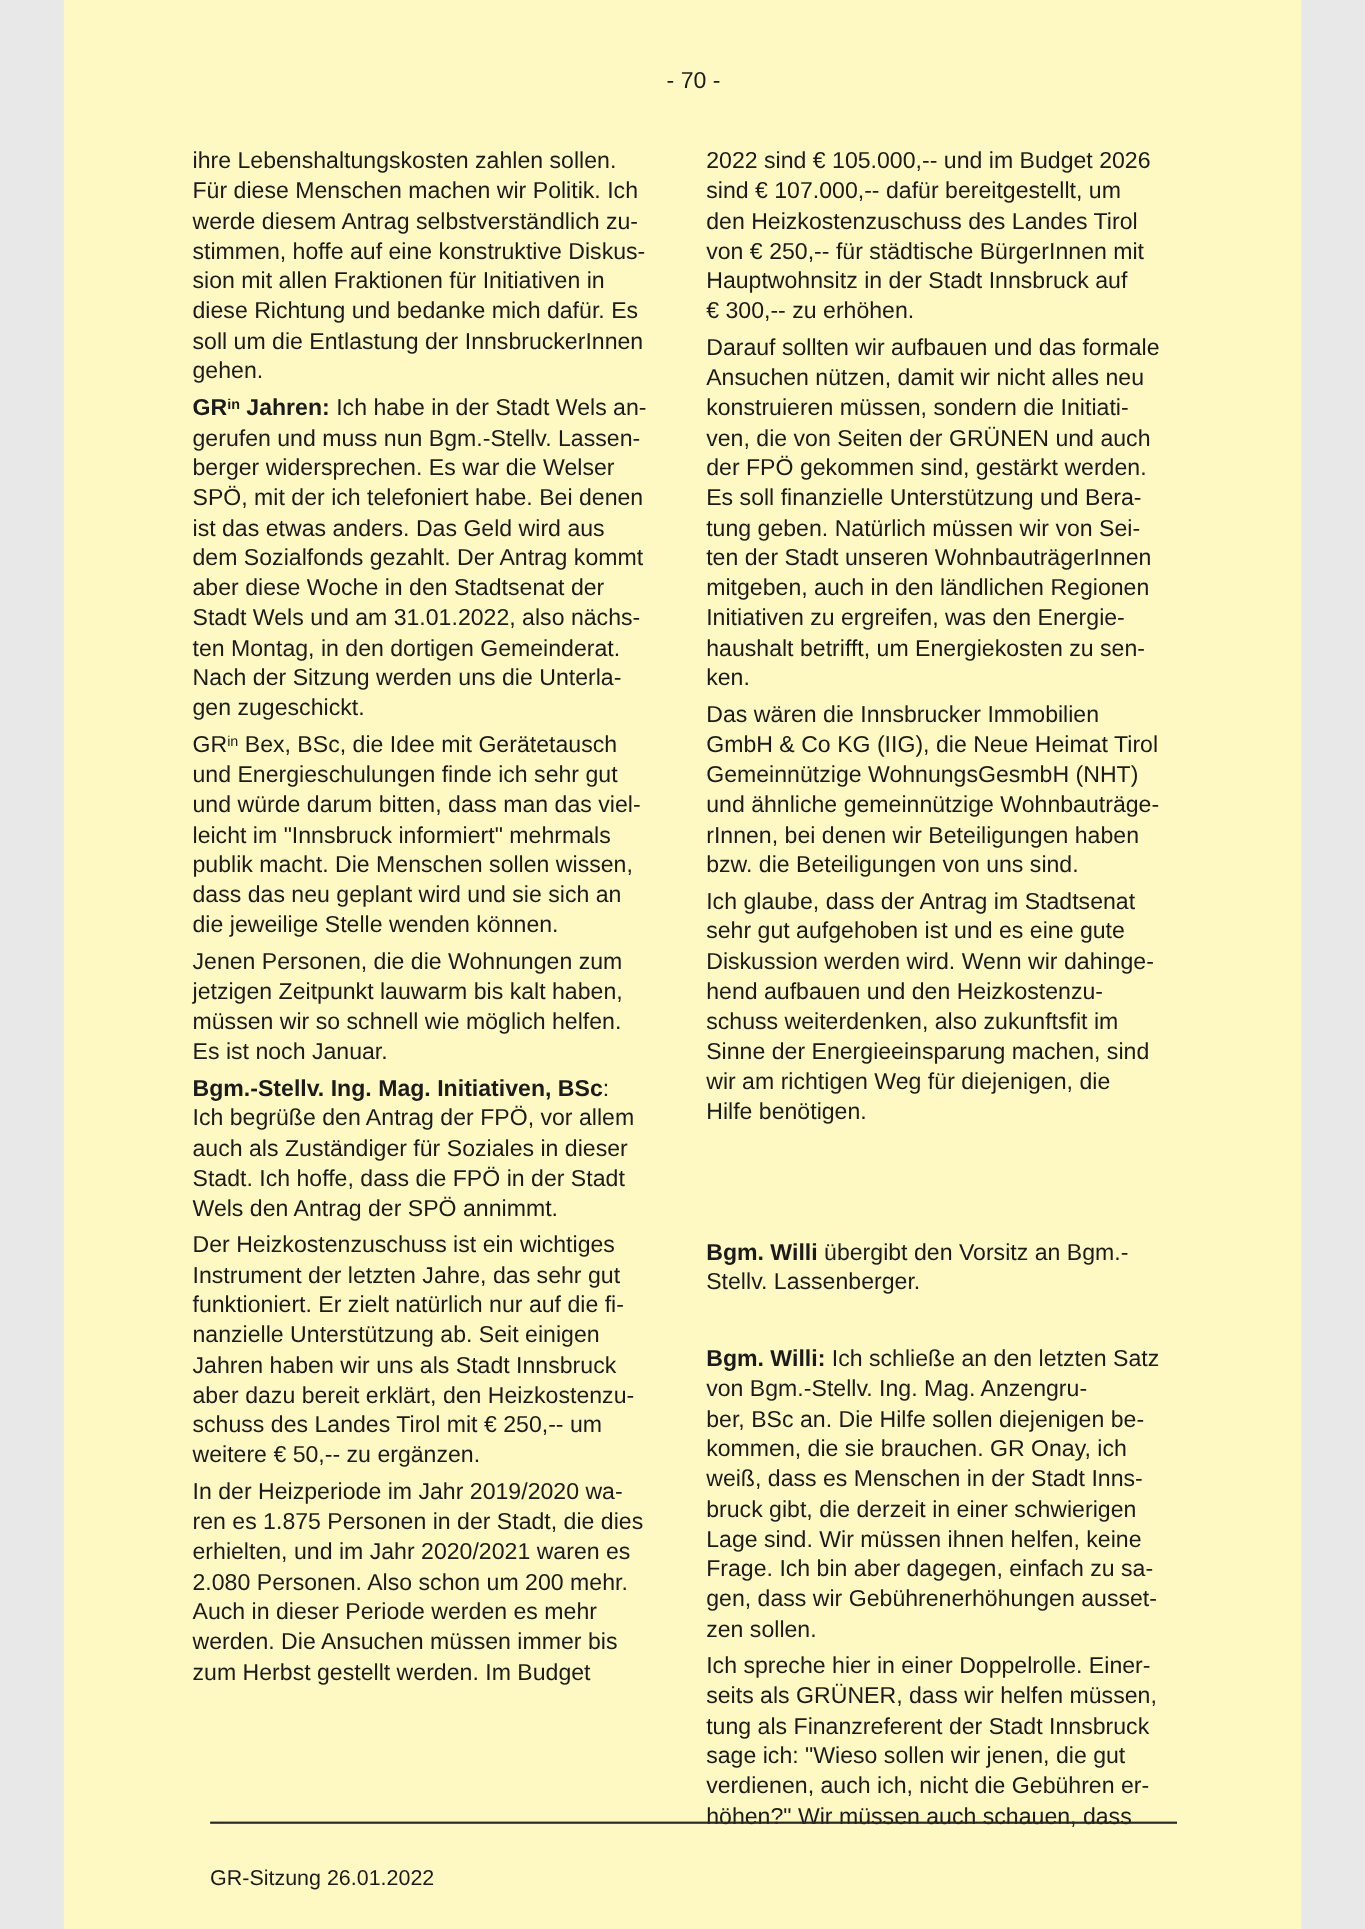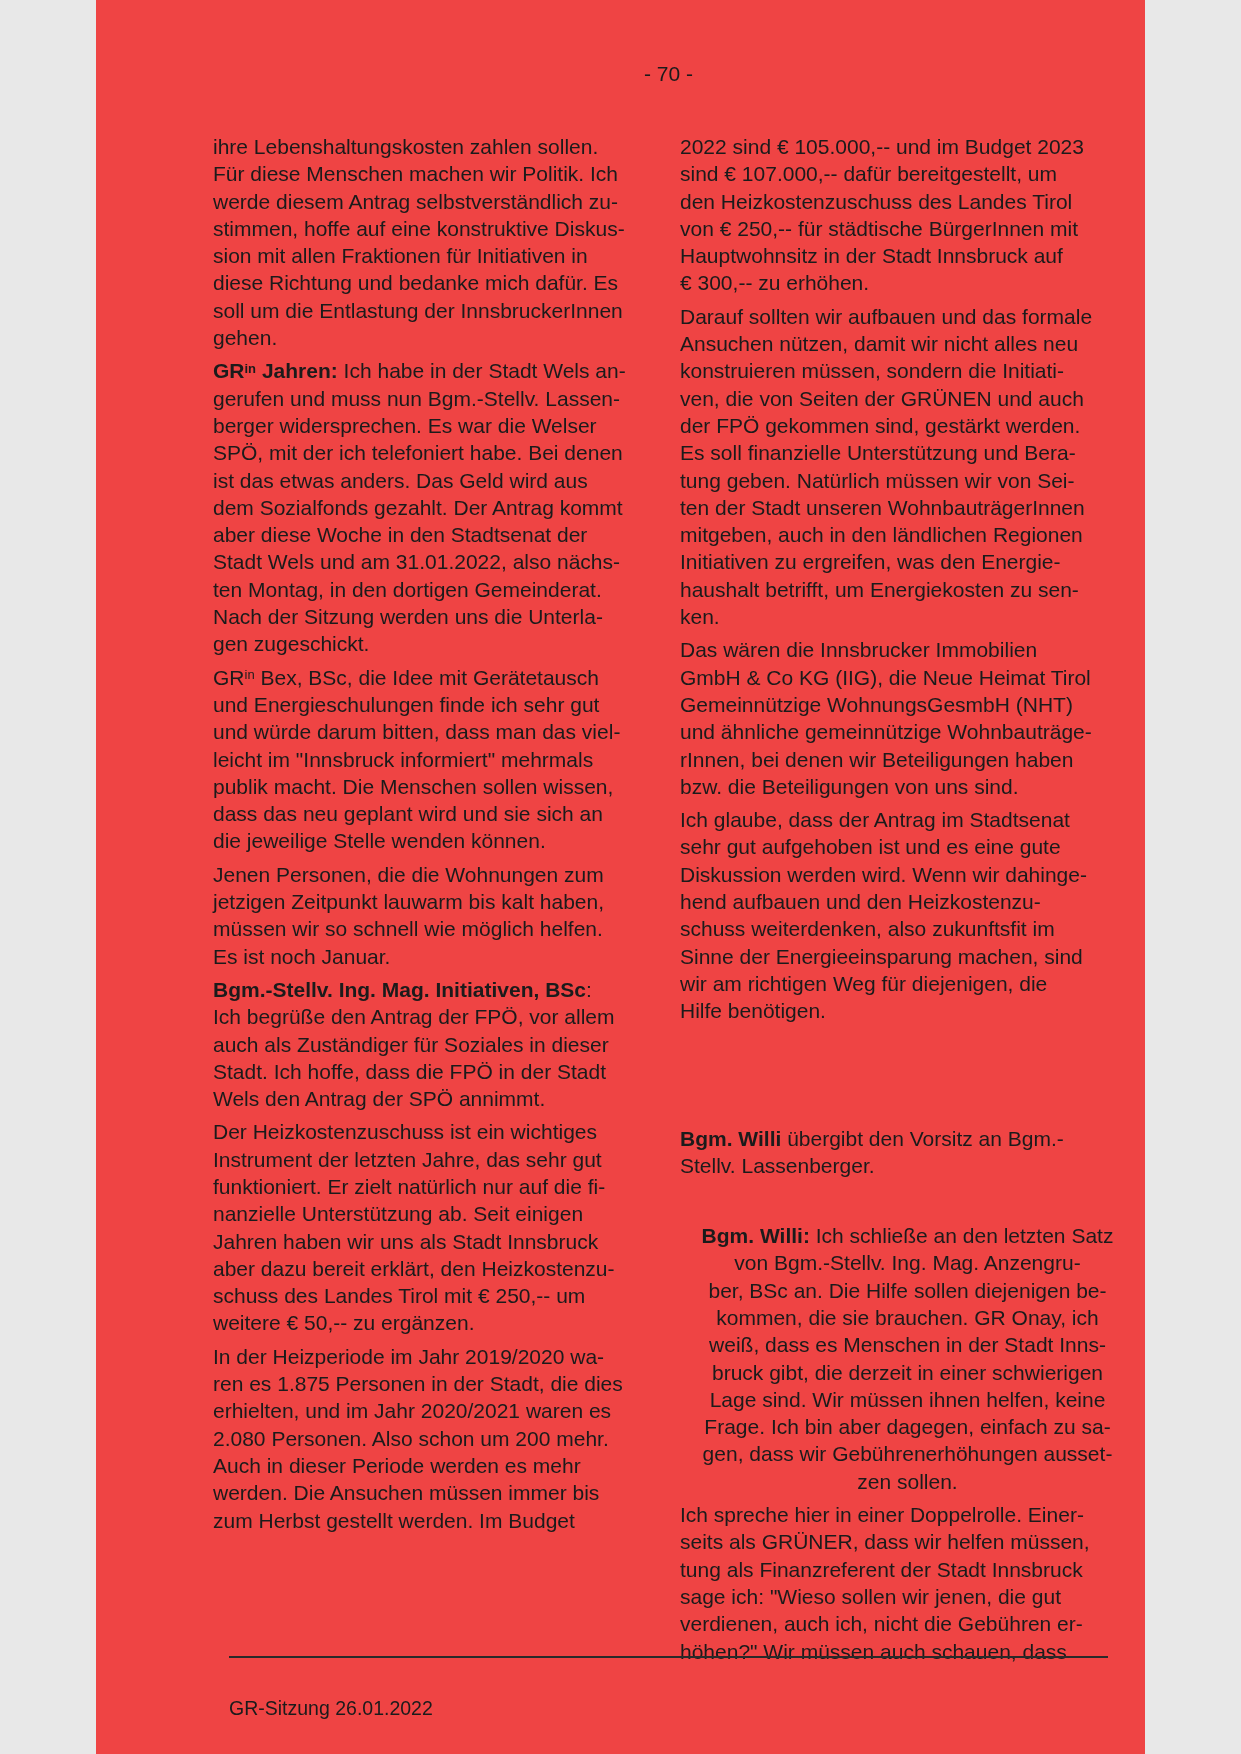--- a/index.html
+++ b/index.html
@@ -1,27 +1,26 @@
 <!DOCTYPE html>
 <html lang="de"><head>
 <meta charset="utf-8">
 <style>
   html, body { margin: 0; padding: 0; background: #e8e8e8; }
   .page {
     position: relative;
-    width: 1009px;
+    width: 1125px;
     height: 1754px;
     margin: 0 auto;
-    background: #ef4444;
+    background: #fef9c3;
     color: #1b1b1b;
     font-family: "Liberation Sans", "DejaVu Sans", sans-serif;
     font-size: 21px;
     line-height: 27.3px;
     overflow: hidden;
-    padding-left: 40px;
   }
   .page-number {
     position: absolute;
     top: 60px;
     left: 133px;
     width: 879px;
     text-align: center;
   }
   .content {
     position: absolute;
@@ -39,21 +38,21 @@
   .para b, .bold { font-weight: bold; }
   .italic { font-style: italic; }
   sup.gen {
     font-size: 0.62em;
     line-height: 0;
     vertical-align: baseline;
     position: relative;
     top: -0.42em;
   }
   .spacer-large { margin-top: 100px; }
-  .spacer-medium { margin-top: 43px; text-align: center; }
+  .spacer-medium { margin-top: 43px; }
   .footer-rule {
     position: absolute;
     top: 1656px;
     left: 133px;
     width: 879px;
     border-top: 2px solid #2a2a2a;
     height: 0;
   }
   .footer-text {
     position: absolute;
@@ -119,21 +118,21 @@
       <p class="para">In der Heizperiode im Jahr 2019/2020 wa-
 ren es 1.875 Personen in der Stadt, die dies
 erhielten, und im Jahr 2020/2021 waren es
 2.080 Personen. Also schon um 200 mehr.
 Auch in dieser Periode werden es mehr
 werden. Die Ansuchen müssen immer bis
 zum Herbst gestellt werden. Im Budget</p>
     </div>
 
     <div class="col col-right">
-      <p class="para">2022 sind € 105.000,-- und im Budget 2023
+      <p class="para">2022 sind € 105.000,-- und im Budget 2026
 sind € 107.000,-- dafür bereitgestellt, um
 den Heizkostenzuschuss des Landes Tirol
 von € 250,-- für städtische BürgerInnen mit
 Hauptwohnsitz in der Stadt Innsbruck auf
 € 300,-- zu erhöhen.</p>
       <p class="para">Darauf sollten wir aufbauen und das formale
 Ansuchen nützen, damit wir nicht alles neu
 konstruieren müssen, sondern die Initiati-
 ven, die von Seiten der GRÜNEN und auch
 der FPÖ gekommen sind, gestärkt werden.

